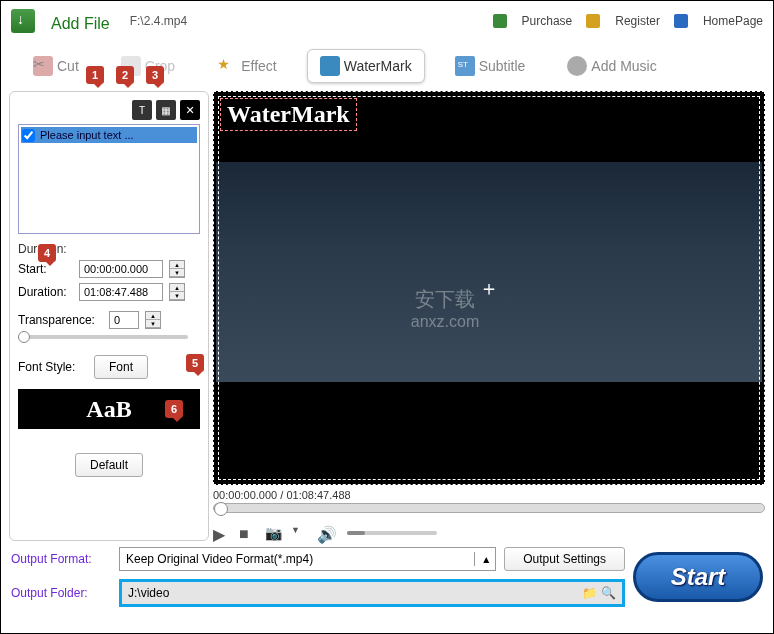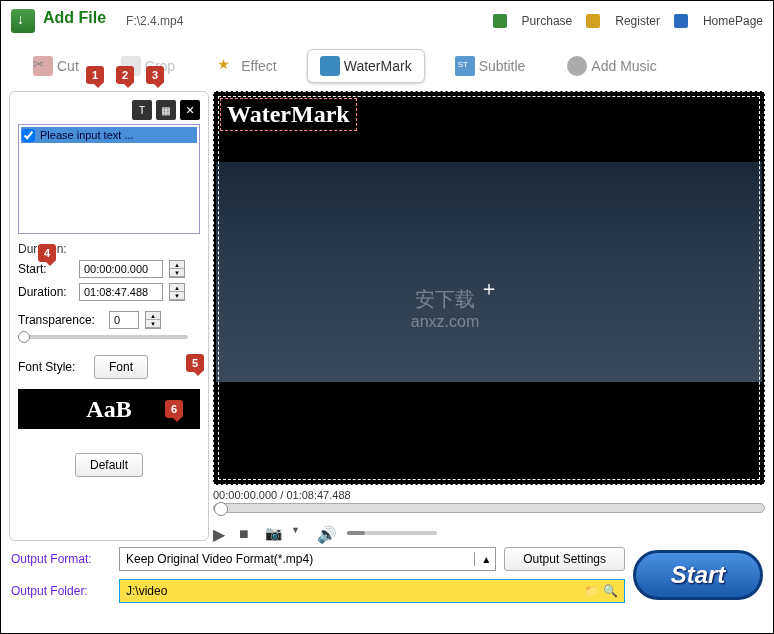--- a/index.html
+++ b/index.html
@@ -1,19 +1,19 @@
 <!DOCTYPE html>
 <html><head>
 <meta charset="utf-8">
 <style>
 * { box-sizing: border-box; margin: 0; padding: 0; font-family: Arial, sans-serif; }
 body { background: #fff; width: 774px; height: 634px; overflow: hidden; position: relative; border: 1px solid #000; }
 
 .topbar { display: flex; align-items: center; padding: 6px 10px; height: 40px; }
-.add-file-btn { display: flex; align-items: flex-start; gap: 8px; font-size: 16px; color: #1a7a1a; font-weight: bold; }
+.add-file-btn { display: flex; align-items: flex-end; gap: 16px; font-size: 16px; color: #1a7a1a; font-weight: normal; }
 .add-file-icon { width: 24px; height: 24px; background: linear-gradient(#4a9c4a, #2a7a2a); border-radius: 3px; position: relative; }
 .add-file-icon::after { content: "↓"; color: #fff; font-size: 14px; position: absolute; top: 2px; left: 6px; }
 .file-path { margin-left: 20px; color: #555; font-size: 12px; }
 .top-right { margin-left: auto; display: flex; gap: 14px; font-size: 12px; }
 .top-link { display: flex; align-items: center; gap: 15px; color: #444; cursor: pointer; }
 .top-icon { width: 14px; height: 14px; display: inline-block; }
 
 .tabs { display: flex; gap: 18px; padding: 6px 20px; height: 50px; align-items: center; }
 .tab { display: flex; align-items: center; gap: 4px; padding: 6px 12px; border-radius: 6px; font-size: 14px; color: #888; cursor: pointer; }
 .tab.active { background: #fff; border: 1px solid #ccc; color: #333; box-shadow: 0 1px 3px rgba(0,0,0,0.2); }
@@ -64,21 +64,21 @@
 
 .controls { display: flex; align-items: center; gap: 10px; margin-top: 8px; }
 .ctrl-btn { width: 16px; height: 16px; color: #555; cursor: pointer; }
 .vol-slider { width: 90px; height: 4px; background: #ccc; border-radius: 2px; position: relative; margin-left: 4px; }
 .vol-fill { width: 20%; height: 100%; background: #888; border-radius: 2px; }
 
 .bottom { padding: 6px 10px; display: grid; grid-template-columns: 100px 1fr auto auto; gap: 8px; align-items: center; row-gap: 8px; }
 .bottom label { font-size: 12px; color: #6d28d9; text-align: left; }
 .format-select { border: 1px solid #999; padding: 4px 6px; font-size: 12px; display: flex; align-items: center; justify-content: space-between; background: #fff; gap: 12px; }
 .output-settings-btn { padding: 4px 18px; border: 1px solid #aaa; background: linear-gradient(#fff,#eee); border-radius: 3px; font-size: 12px; cursor: pointer; }
-.folder-input { border: 1px solid #0ea5e9; padding: 4px 6px; font-size: 12px; display: flex; align-items: center; background: #fde047; }
+.folder-input { border: 3px solid #0ea5e9; padding: 4px 6px; font-size: 12px; display: flex; align-items: center; background: #e5e5e5; }
 .folder-icons { margin-left: auto; display: flex; gap: 4px; }
 .start-btn { grid-row: 1 / 3; grid-column: 4; width: 130px; height: 50px; background: linear-gradient(#4a90e2, #1a5aaa); border: 3px solid #0a3a7a; border-radius: 25px; color: #fff; font-size: 24px; font-style: italic; font-weight: bold; cursor: pointer; display: flex; align-items: center; justify-content: center; text-shadow: 1px 1px 2px #003; }
 </style>
 </head>
 <body>
 
 <div class="topbar">
   <div class="add-file-btn">
     <span class="add-file-icon"></span>
     <span>Add File</span>

